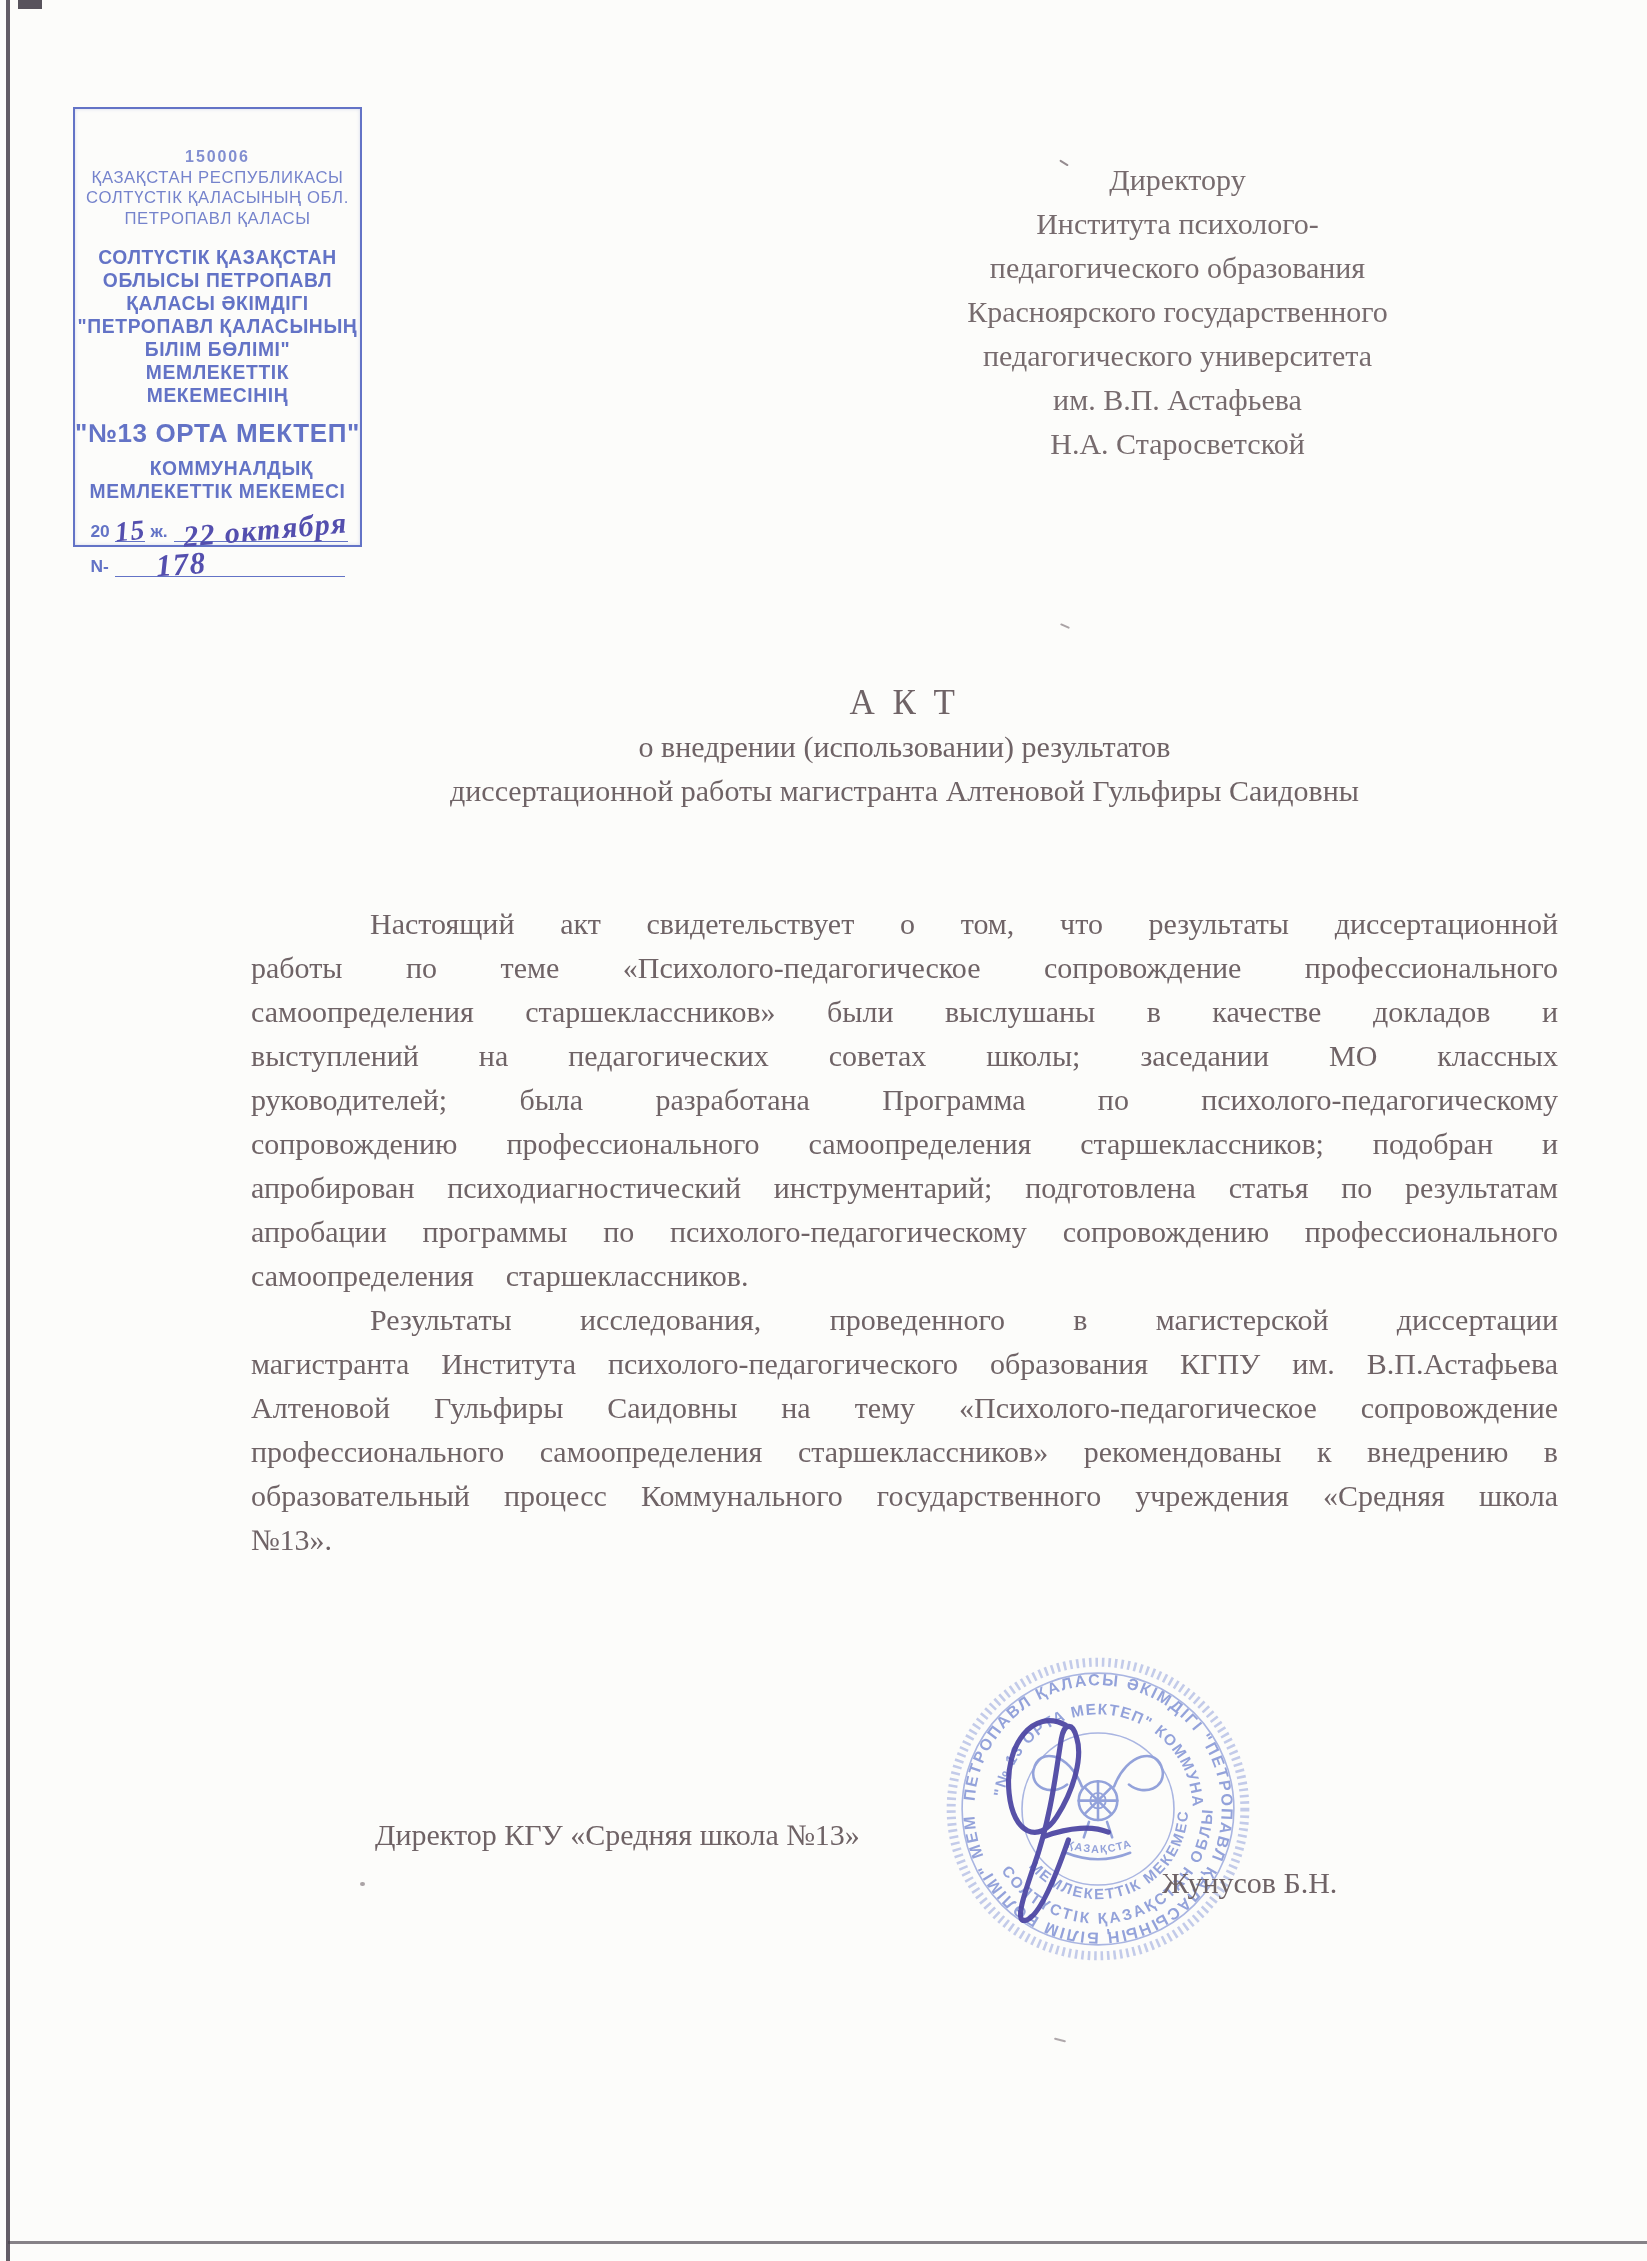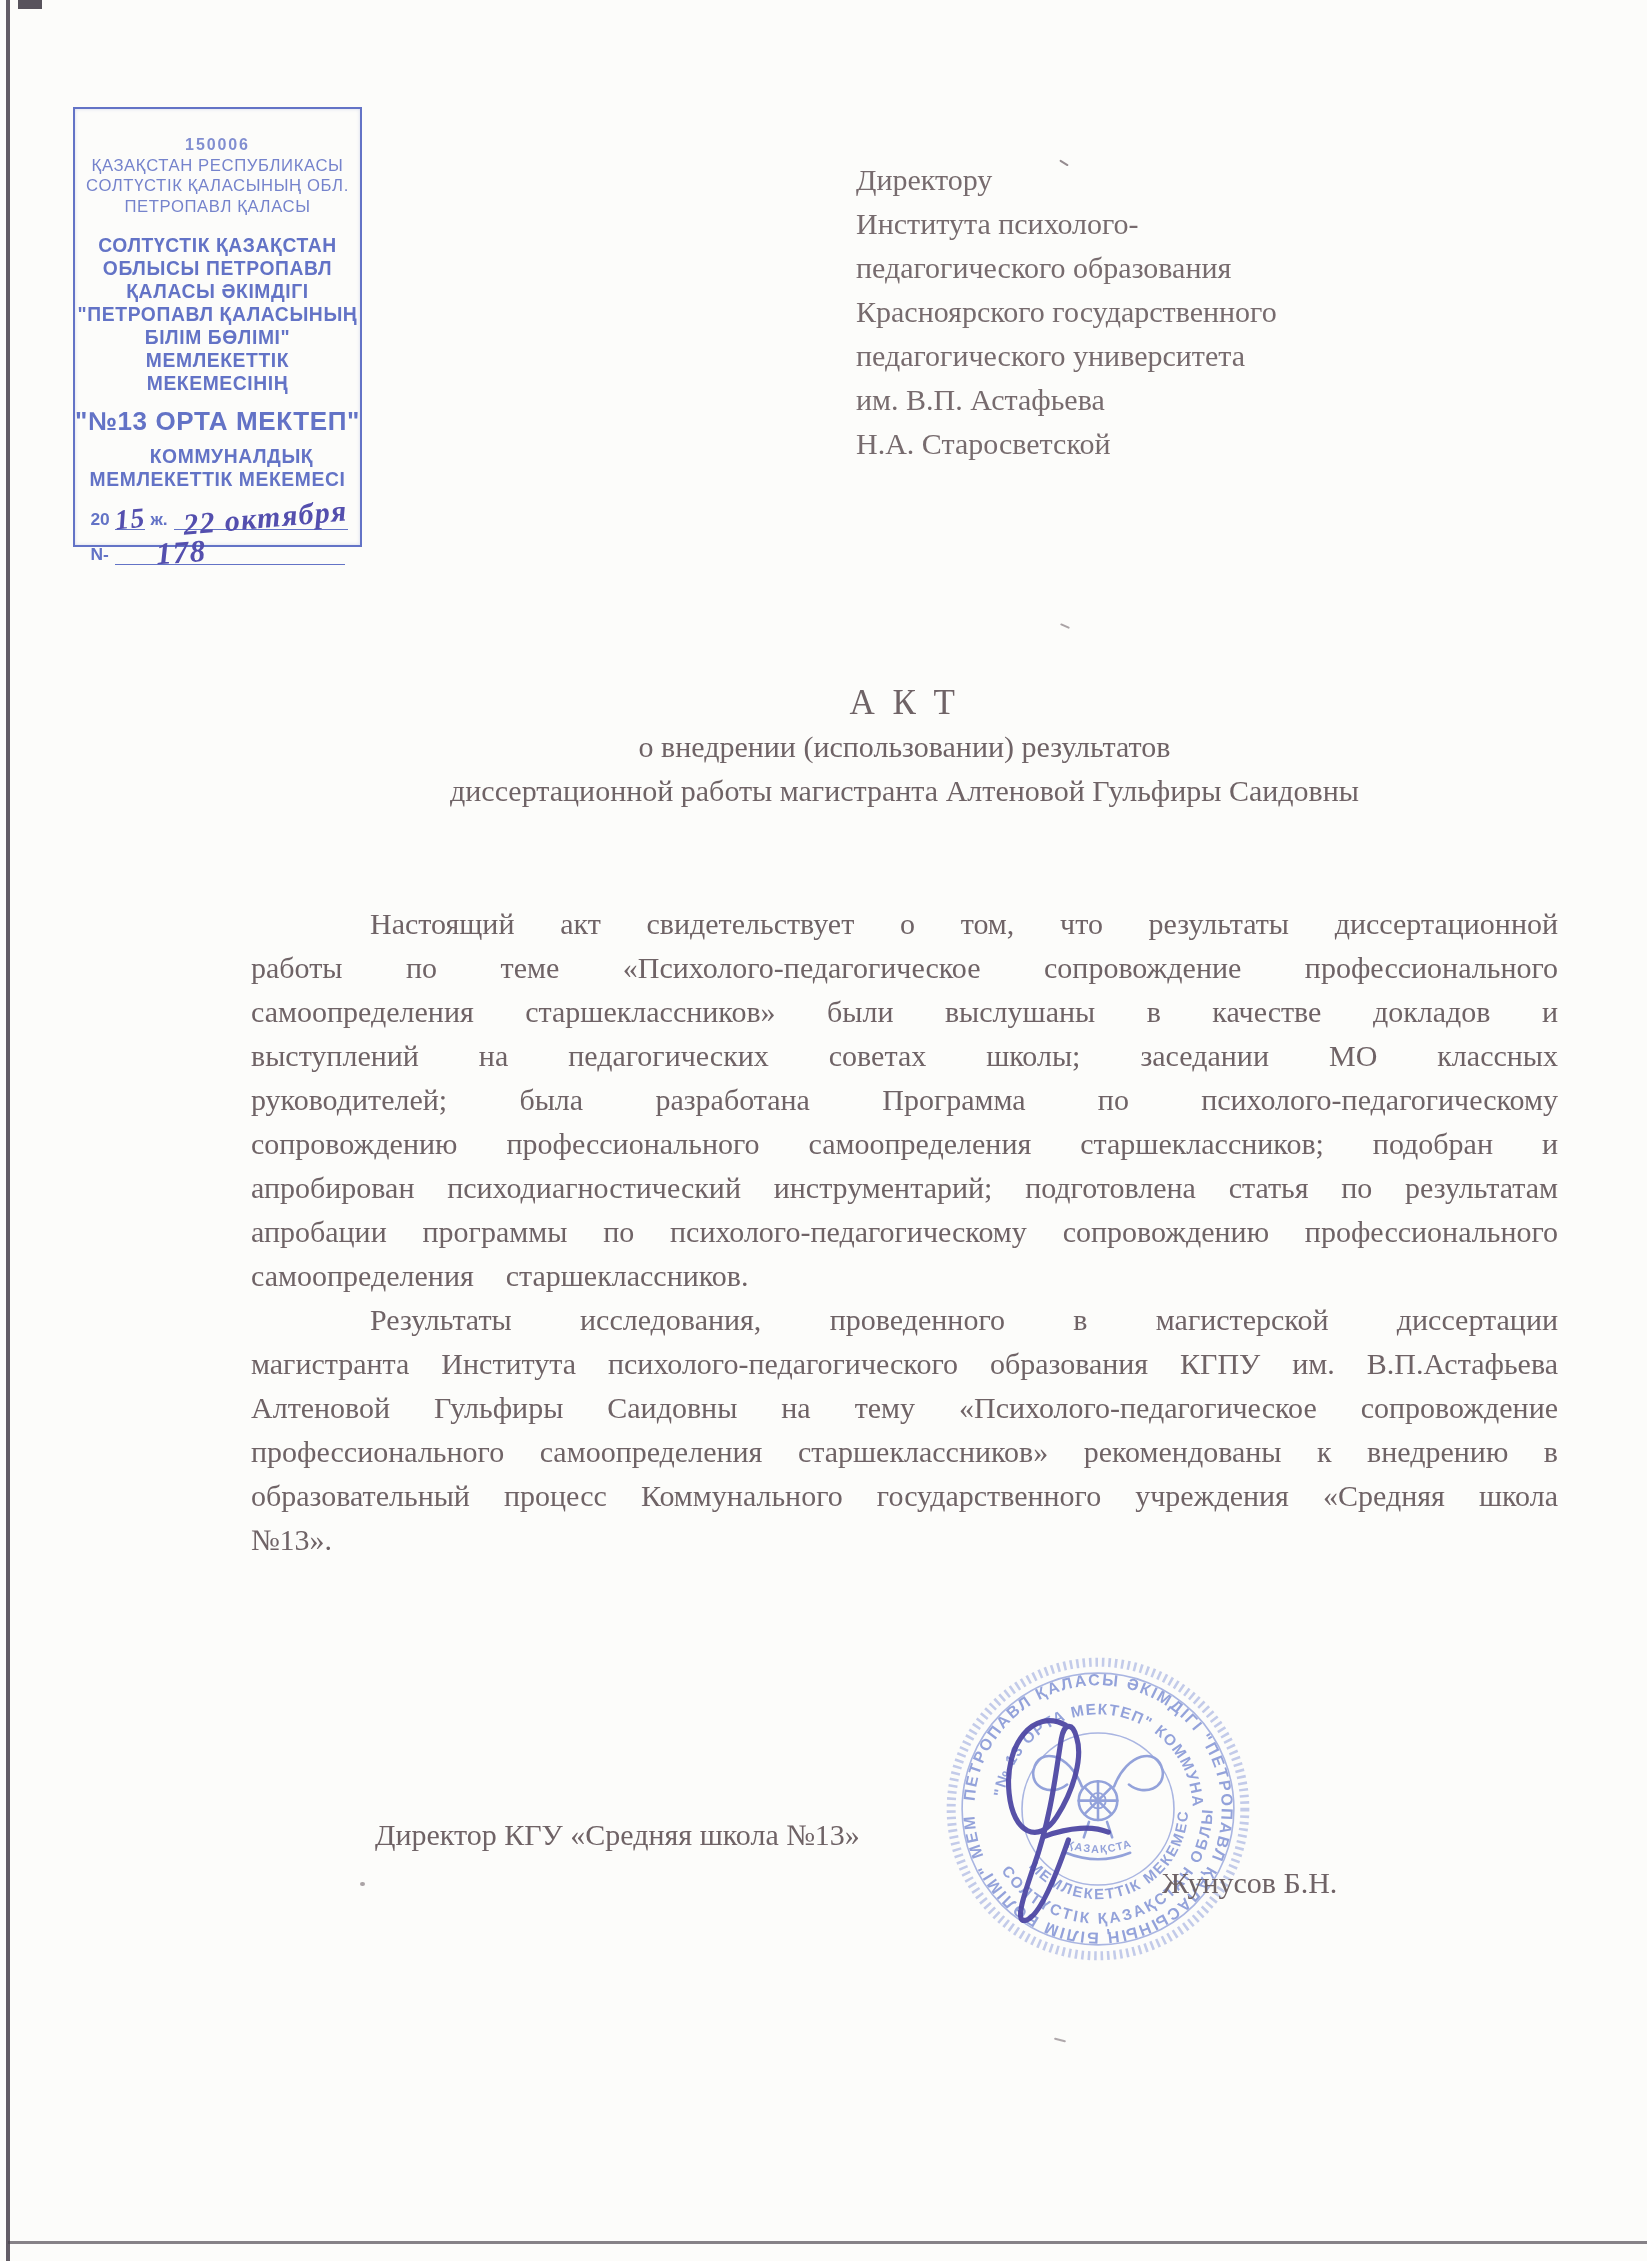--- a/index.html
+++ b/index.html
@@ -18,21 +18,21 @@
   .artifact{position:absolute;background:#958c90;border-radius:1.3px;}
   .a1{left:1059px;top:162px;width:10.3px;height:1.9px;transform:rotate(32deg);}
   .a2{left:1060px;top:625px;width:9.6px;height:1.9px;transform:rotate(24deg);opacity:.8;}
   .a3{left:360px;top:1882px;width:4.5px;height:3.9px;border-radius:50%;opacity:.8;}
   .a4{left:1054px;top:2039px;width:12.2px;height:1.9px;transform:rotate(14deg);opacity:.75;}
 
   
   .stamp{
     position:absolute;left:73px;top:107px;width:289px;height:440px;
     box-sizing:border-box;border:2.6px solid var(--stamp-blue,#6373c6);
-    padding-top:26px;text-align:center;
+    padding-top:38px;text-align:center;
     font-family:"Liberation Sans", sans-serif;
     color:var(--stamp-blue,#6373c6);
     box-shadow:inset 0 0 3.9px rgba(99,115,198,.25);
   }
   .s-code{font-size:16px;line-height:20.6px;font-weight:700;letter-spacing:1.9px;opacity:.8;}
   .s-h{font-size:16.7px;line-height:20.6px;font-weight:400;letter-spacing:0.6px;opacity:.88;}
   .s-org{font-size:19.3px;line-height:23px;font-weight:700;letter-spacing:0.6px;}
   .s-org.first{margin-top:16.7px;}
   .s-school{font-size:26px;line-height:28px;font-weight:700;margin-top:11.6px;letter-spacing:0.6px;}
   .s-type{font-size:19.3px;line-height:23px;font-weight:700;letter-spacing:0.6px;}
@@ -48,21 +48,21 @@
     color:var(--hand-ink,#544fae);display:inline-block;line-height:.9;
     letter-spacing:1.3px;position:relative;top:4.5px;
   }
   .hand.year{font-size:28px;transform:rotate(-6deg);}
   .hand.date{font-size:30px;transform:rotate(-5deg);padding-left:9px;}
   .hand.num{font-size:31px;transform:rotate(-4deg);padding-left:41px;}
 
   
   .addressee{
     position:absolute;top:158px;right:149px;width:643px;
-    text-align:left;font-size:30px;line-height:44px;
+    text-align:center;font-size:30px;line-height:44px;
     color:var(--ink,#6f6366);opacity:.94;
   }
 
   
   .title{position:absolute;left:251px;top:681px;width:1307px;text-align:center;line-height:44px;}
   .title-main{font-size:35px;letter-spacing:4.5px;}
   .title-sub{font-size:30px;}
 
   
   .body-text{

